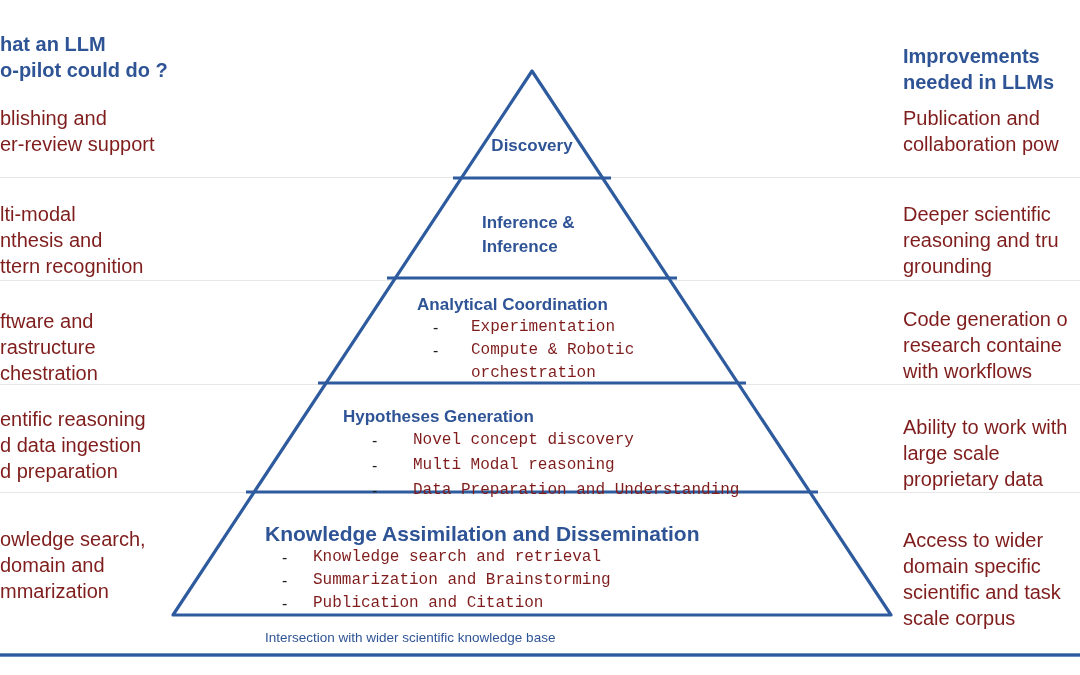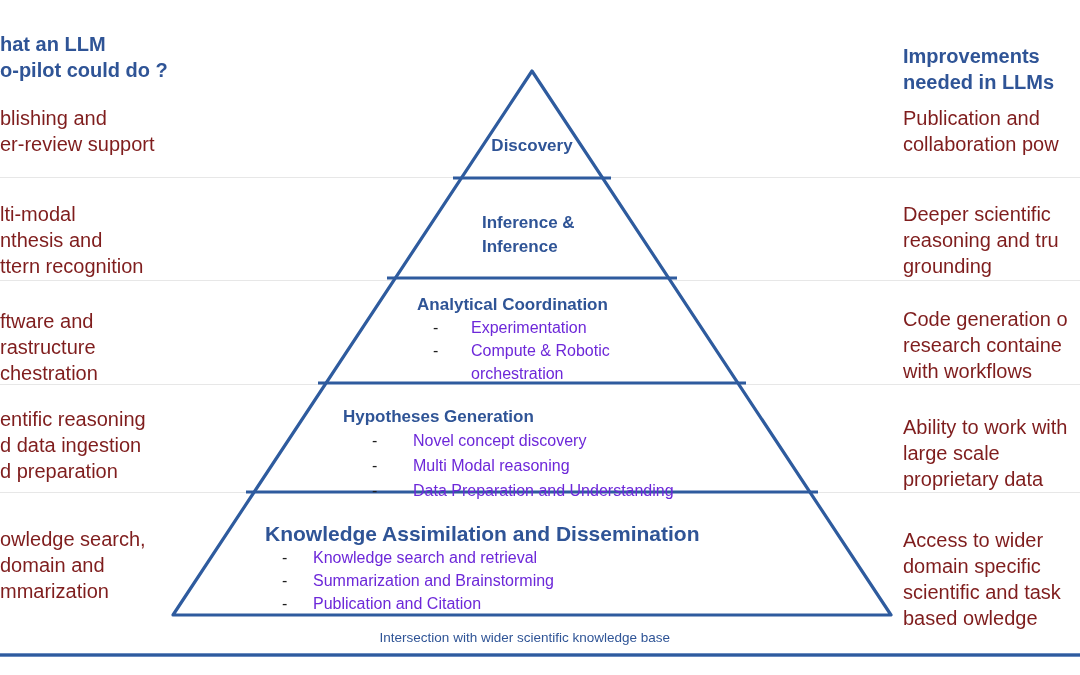--- a/index.html
+++ b/index.html
@@ -41,27 +41,28 @@
   .pyr-item { display: flex; align-items: flex-start; }
   .pyr-item .marker {
     flex: 0 0 auto;
     font-size: 16px;
     line-height: 23px;
     color: #1e1e1e;
   }
   .pyr-item .itext {
     font-size: 16px;
     line-height: 23px;
-    color: #6d28d9;
+    color: #7f1d1d;
+    font-family: Liberation Mono, monospace;
   }
   .caption {
     position: absolute;
     font-size: 13.5px;
     color: #2f5496;
-    text-align: right;
+    text-align: left;
     white-space: nowrap;
   }
   .bottom-rule {
     position: absolute;
     left: 0;
     top: 653px;
     width: 1080px;
     height: 4px;
     background: #2e5b9e;
     border-top: 1px solid #6b8cc0;
@@ -136,21 +137,21 @@
   </div>
   <div class="side-block" style="left:903px;top:414px">
     <div class="side-line">Ability to work with</div>
     <div class="side-line">large scale</div>
     <div class="side-line">proprietary data</div>
   </div>
   <div class="side-block" style="left:903px;top:527px">
     <div class="side-line">Access to wider</div>
     <div class="side-line">domain specific</div>
     <div class="side-line">scientific and task</div>
-    <div class="side-line">based owledge</div>
+    <div class="side-line">scale corpus</div>
   </div>
 
   <div class="abs pyr-title center" style="left:452px;top:134px;width:160px">Discovery</div>
 
   <div class="abs" style="left:482px;top:211px">
     <div class="pyr-title">Inference &amp;</div>
     <div class="pyr-title">Inference</div>
   </div>
 
   <div class="abs pyr-title center" style="left:330px;top:293px;width:365px">Analytical Coordination</div>

